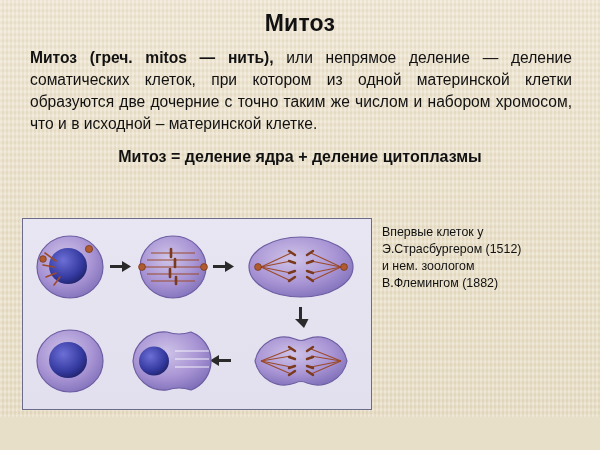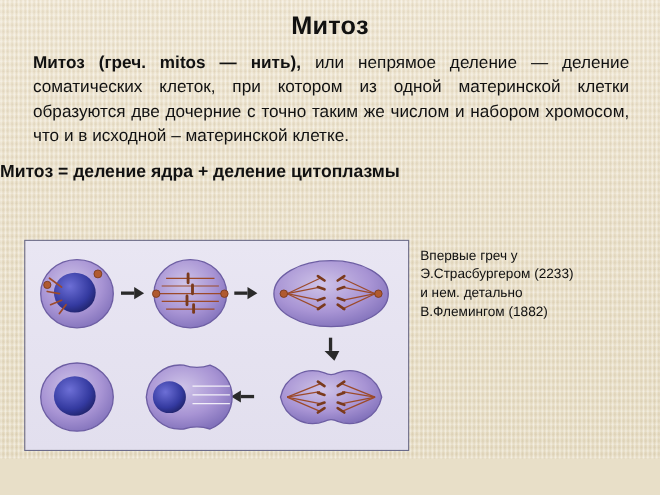--- a/index.html
+++ b/index.html
@@ -46,21 +46,21 @@
     font-size: 15.6px;
     line-height: 1.42;
     color: #111;
     text-align: justify;
     text-justify: inter-word;
   }
   .body-text b {
     font-weight: bold;
   }
   .equation {
-    text-align: left;
+    text-align: center;
     font-size: 16px;
     font-weight: bold;
     color: #111;
     margin-top: 12px;
   }
   .content-row {
     position: absolute;
     top: 218px;
     left: 0;
     width: 600px;
@@ -233,20 +233,20 @@
         </g>
 
         <g>
           <ellipse cx="47" cy="142" rx="33" ry="31" fill="url(#memb)" stroke="#6d5ea3" stroke-width="1.2"></ellipse>
           <ellipse cx="45" cy="141" rx="19" ry="18" fill="url(#nuc)"></ellipse>
         </g>
       </svg>
     </div>
 
     <div class="side-note">
-      <div>Впервые греч у</div>
-      <div>Э.Страсбургером (2233)</div>
-      <div>и нем. детально</div>
+      <div>Впервые клеток у</div>
+      <div>Э.Страсбургером (1512)</div>
+      <div>и нем. зоологом</div>
       <div>В.Флемингом (1882)</div>
     </div>
 
   </div>
 </div>
 
 </body></html>

